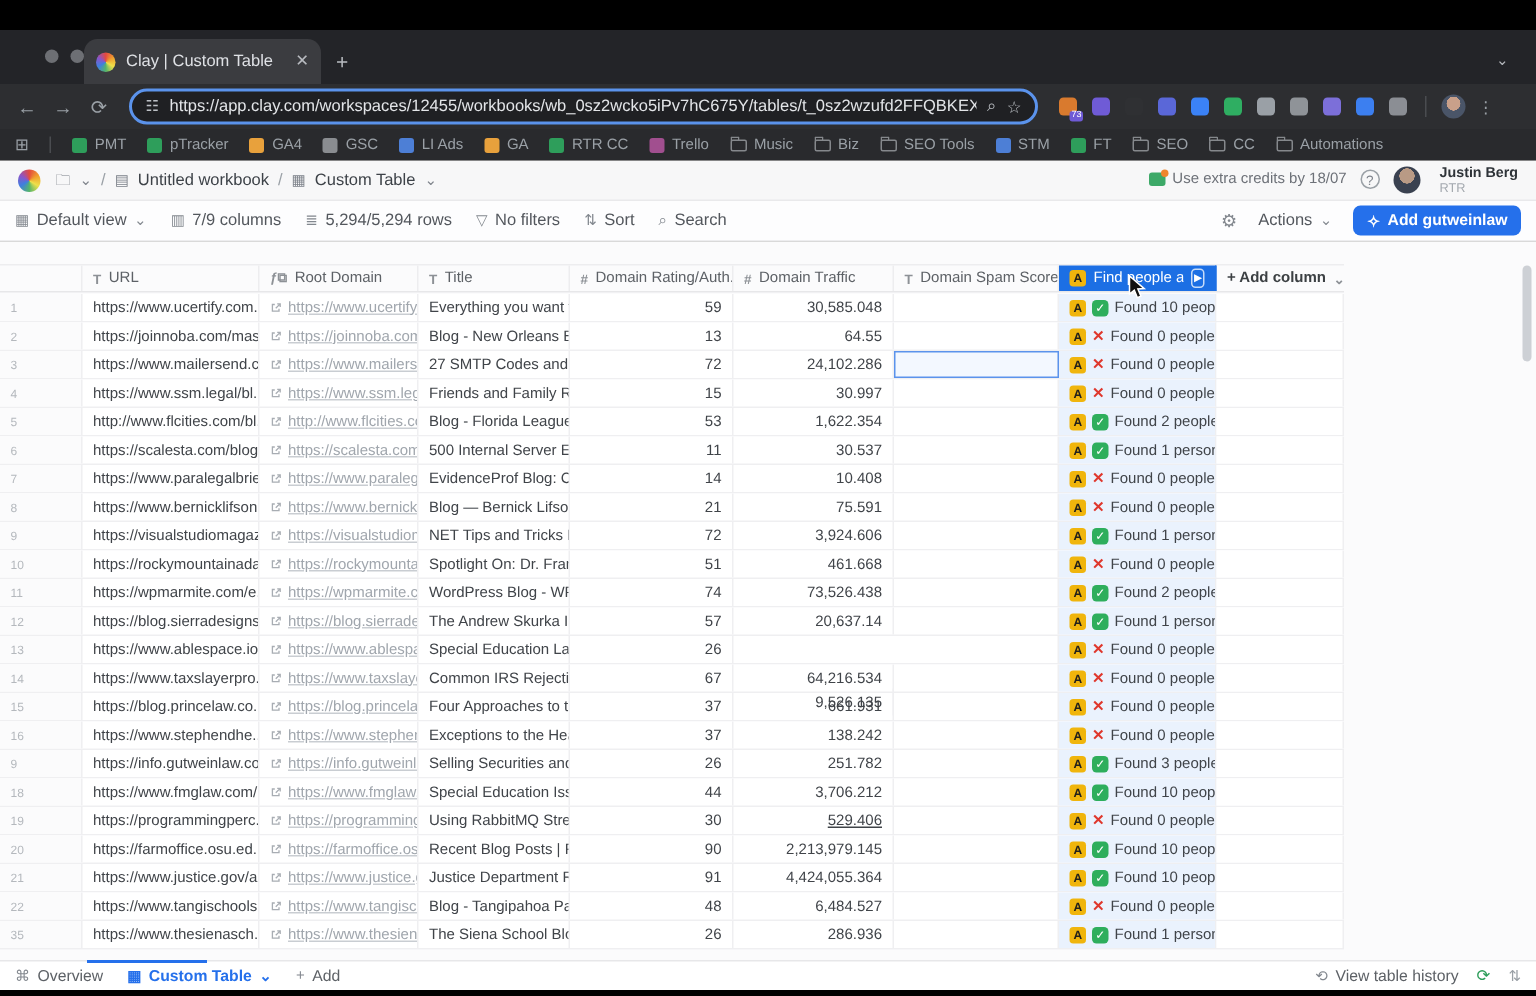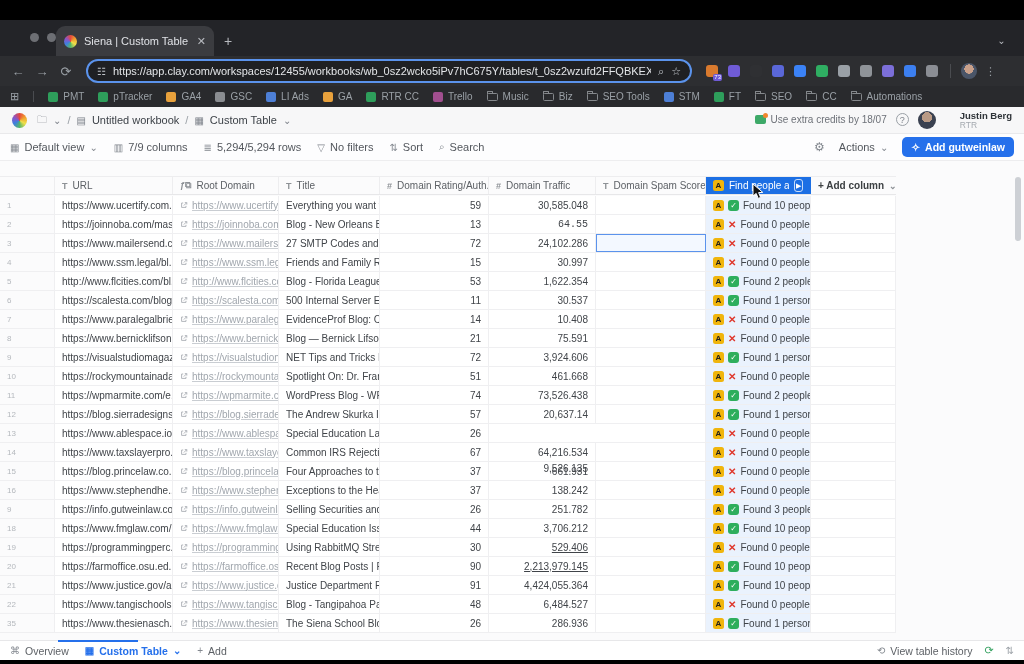--- a/index.html
+++ b/index.html
@@ -45,21 +45,21 @@
   .clay-logo{width:15px;height:15px;border-radius:50%;background:conic-gradient(#e4493f,#f0a12e,#efe04a,#54b56a,#3e7fe0,#8a55c9,#e4493f)}
   .crumb{display:flex;align-items:center;gap:6px;margin-left:10px;font-size:11px;color:#3d4248}
   .crumb .dim{color:#9aa0a6}
   .crumb .ic{color:#7d828a;font-size:10px}
   .crumb b{font-weight:normal}
   .hdr-right{margin-left:auto;display:flex;align-items:center;gap:9px}
   .credit-chip{display:flex;align-items:center;gap:5px;font-size:10px;color:#6d7178}
   .credit-ic{position:relative;width:11px;height:9px;background:#3da968;border-radius:2px}
   .credit-ic::after{content:"";position:absolute;right:-2px;top:-2px;width:5px;height:5px;border-radius:50%;background:#f0862e}
   .help-ic{width:13px;height:13px;border:1px solid #9aa0a6;border-radius:50%;color:#7d828a;font-size:9px;text-align:center;line-height:12px}
-  .user{display:flex;align-items:center;gap:24px}
+  .user{display:flex;align-items:center;gap:13px}
   .avatar{width:18px;height:18px;border-radius:50%;background:radial-gradient(circle at 50% 35%,#b99a85 0 34%,#3a4150 35% 100%)}
   .user-meta{line-height:1.05}
   .user-name{font-size:9.5px;font-weight:bold;color:#2e3338}
   .user-org{font-size:8.5px;color:#a4a9af}
 
   .apptoolbar{position:absolute;left:0;top:134px;width:1024px;height:27px;background:#fdfdfe;border-bottom:1px solid #ededef;display:flex;align-items:center;padding:0 10px;gap:16px;font-size:11px;color:#53575d}
   .tbi{display:flex;align-items:center;gap:5px;white-space:nowrap}
   .tbi .g{color:#83888f;font-size:10px}
   .tb-right{margin-left:auto;display:flex;align-items:center;gap:14px}
   .gear{color:#83888f;font-size:12px}
@@ -119,21 +119,21 @@
   <div class="strip" style="top:0;height:20px"></div>
 
   <div class="tabbar">
     <div class="lights">
       <span class="light"></span>
       <span class="light"></span>
       <span class="light"></span>
     </div>
     <div class="tab">
       <span class="clay-fav"></span>
-      <span class="tab-title">Siena | Custom Table</span>
+      <span class="tab-title">Clay | Custom Table</span>
       <span class="tab-close">✕</span>
     </div>
     <span class="newtab">+</span>
     <span class="tabbar-chevron">⌄</span>
   </div>
 
   <div class="navbar">
     <span class="navbtn" style="margin-left:6px">←</span>
     <span class="navbtn">→</span>
     <span class="navbtn">⟳</span>
@@ -364,21 +364,21 @@
           <div class="gut">2</div>
           <div class="tc" style="width: 118px;">https://joinnoba.com/mas...</div>
           <div class="tc" style="width: 106px;">
             <svg viewBox="0 0 10 10" width="8" height="8" style="flex:0 0 auto">
               <path d="M4 2.5H2v5.5h5.5V6M6 2h2.5v2.5M8.3 2.2 4.8 5.7" stroke="#a8adb3" fill="none" stroke-width="1.1"></path>
             </svg>
             <span class="root">https://joinnoba.com</span>
           </div>
           <div class="tc" style="width: 101px;">Blog - New Orleans Bapti...</div>
           <div class="tc num" style="width: 109px;">13</div>
-          <div class="tc num" style="width: 107px; font-family: Liberation Mono, monospace;">64.55</div>
+          <div class="tc num" style="width: 107px;">64.55</div>
           <div class="tc" style="width: 110px;"></div>
           <div class="tc findcell" style="width: 105px;">
             <span class="apollo">A</span>
             <span class="xm">✕</span>
             <span>Found 0 people</span>
           </div>
           <div class="tc addc" style="width: 85px;"></div>
         </div>
         <div class="trow">
           <div class="gut">3</div>
@@ -724,21 +724,21 @@
           <div class="gut">20</div>
           <div class="tc" style="width: 118px;">https://farmoffice.osu.ed...</div>
           <div class="tc" style="width: 106px;">
             <svg viewBox="0 0 10 10" width="8" height="8" style="flex:0 0 auto">
               <path d="M4 2.5H2v5.5h5.5V6M6 2h2.5v2.5M8.3 2.2 4.8 5.7" stroke="#a8adb3" fill="none" stroke-width="1.1"></path>
             </svg>
             <span class="root">https://farmoffice.osu...</span>
           </div>
           <div class="tc" style="width: 101px;">Recent Blog Posts | Farm ...</div>
           <div class="tc num" style="width: 109px;">90</div>
-          <div class="tc num" style="width: 107px; text-decoration: underline;">2,213,979.145</div>
+          <div class="tc num" style="width: 107px;">2,213,979.145</div>
           <div class="tc" style="width: 110px;"></div>
           <div class="tc findcell" style="width: 105px;">
             <span class="apollo">A</span>
             <span class="chk">✓</span>
             <span>Found 10 people</span>
           </div>
           <div class="tc addc" style="width: 85px;"></div>
         </div>
         <div class="trow">
           <div class="gut">21</div>

